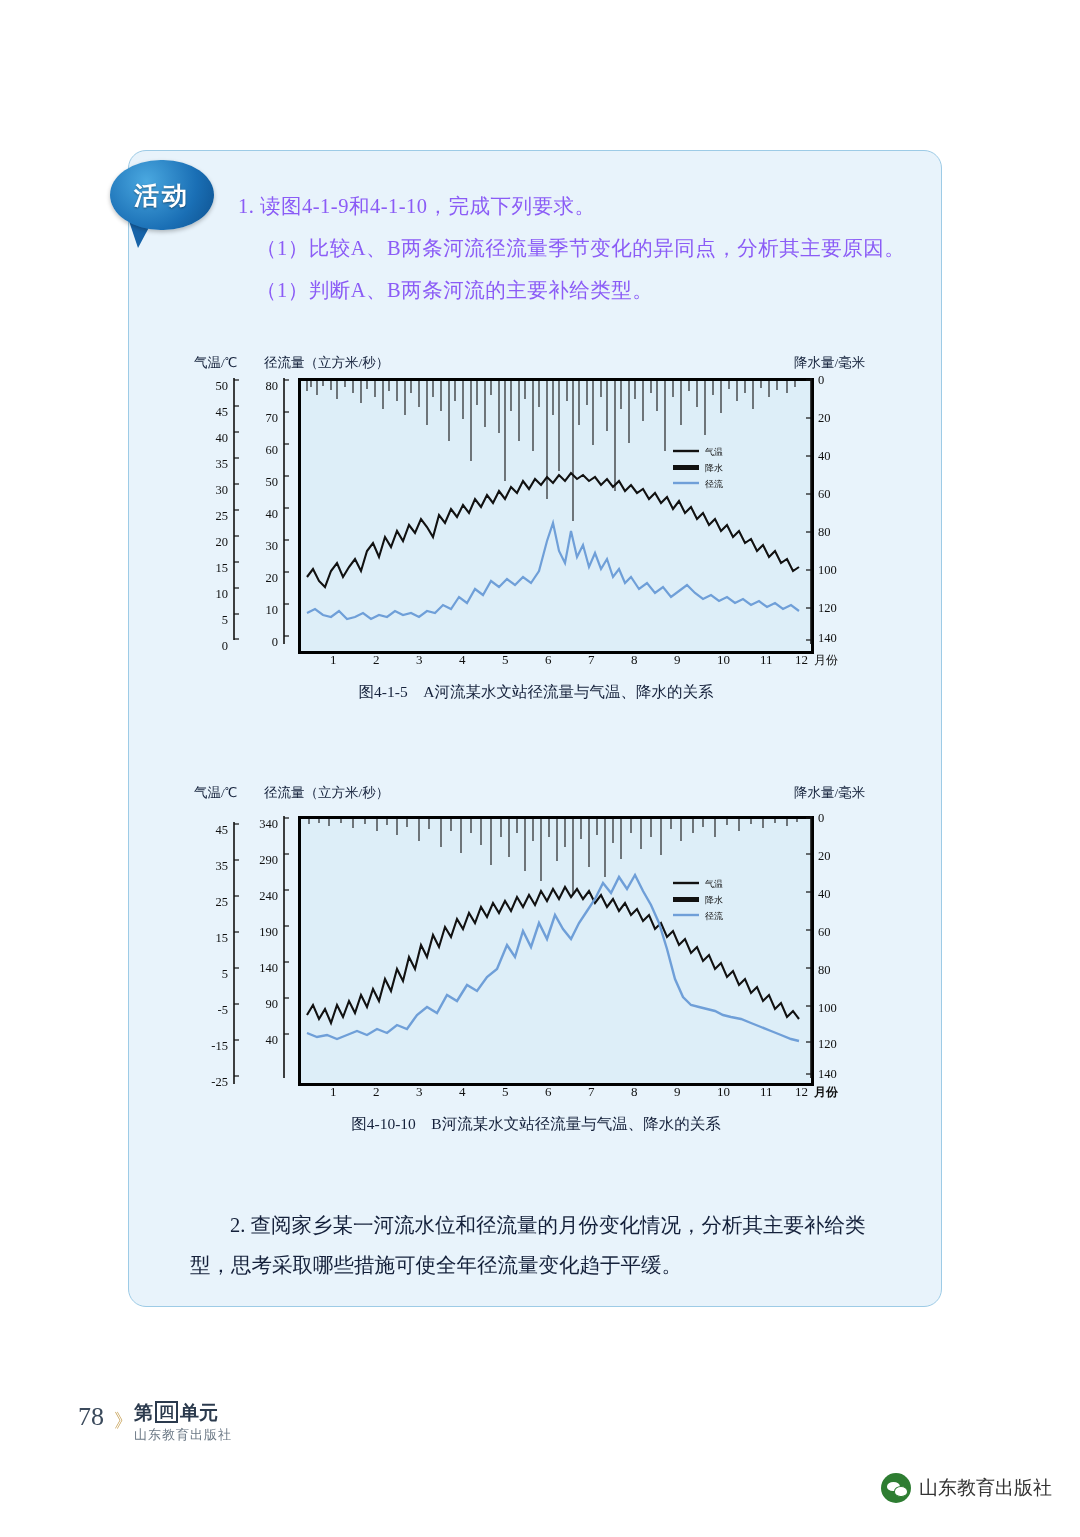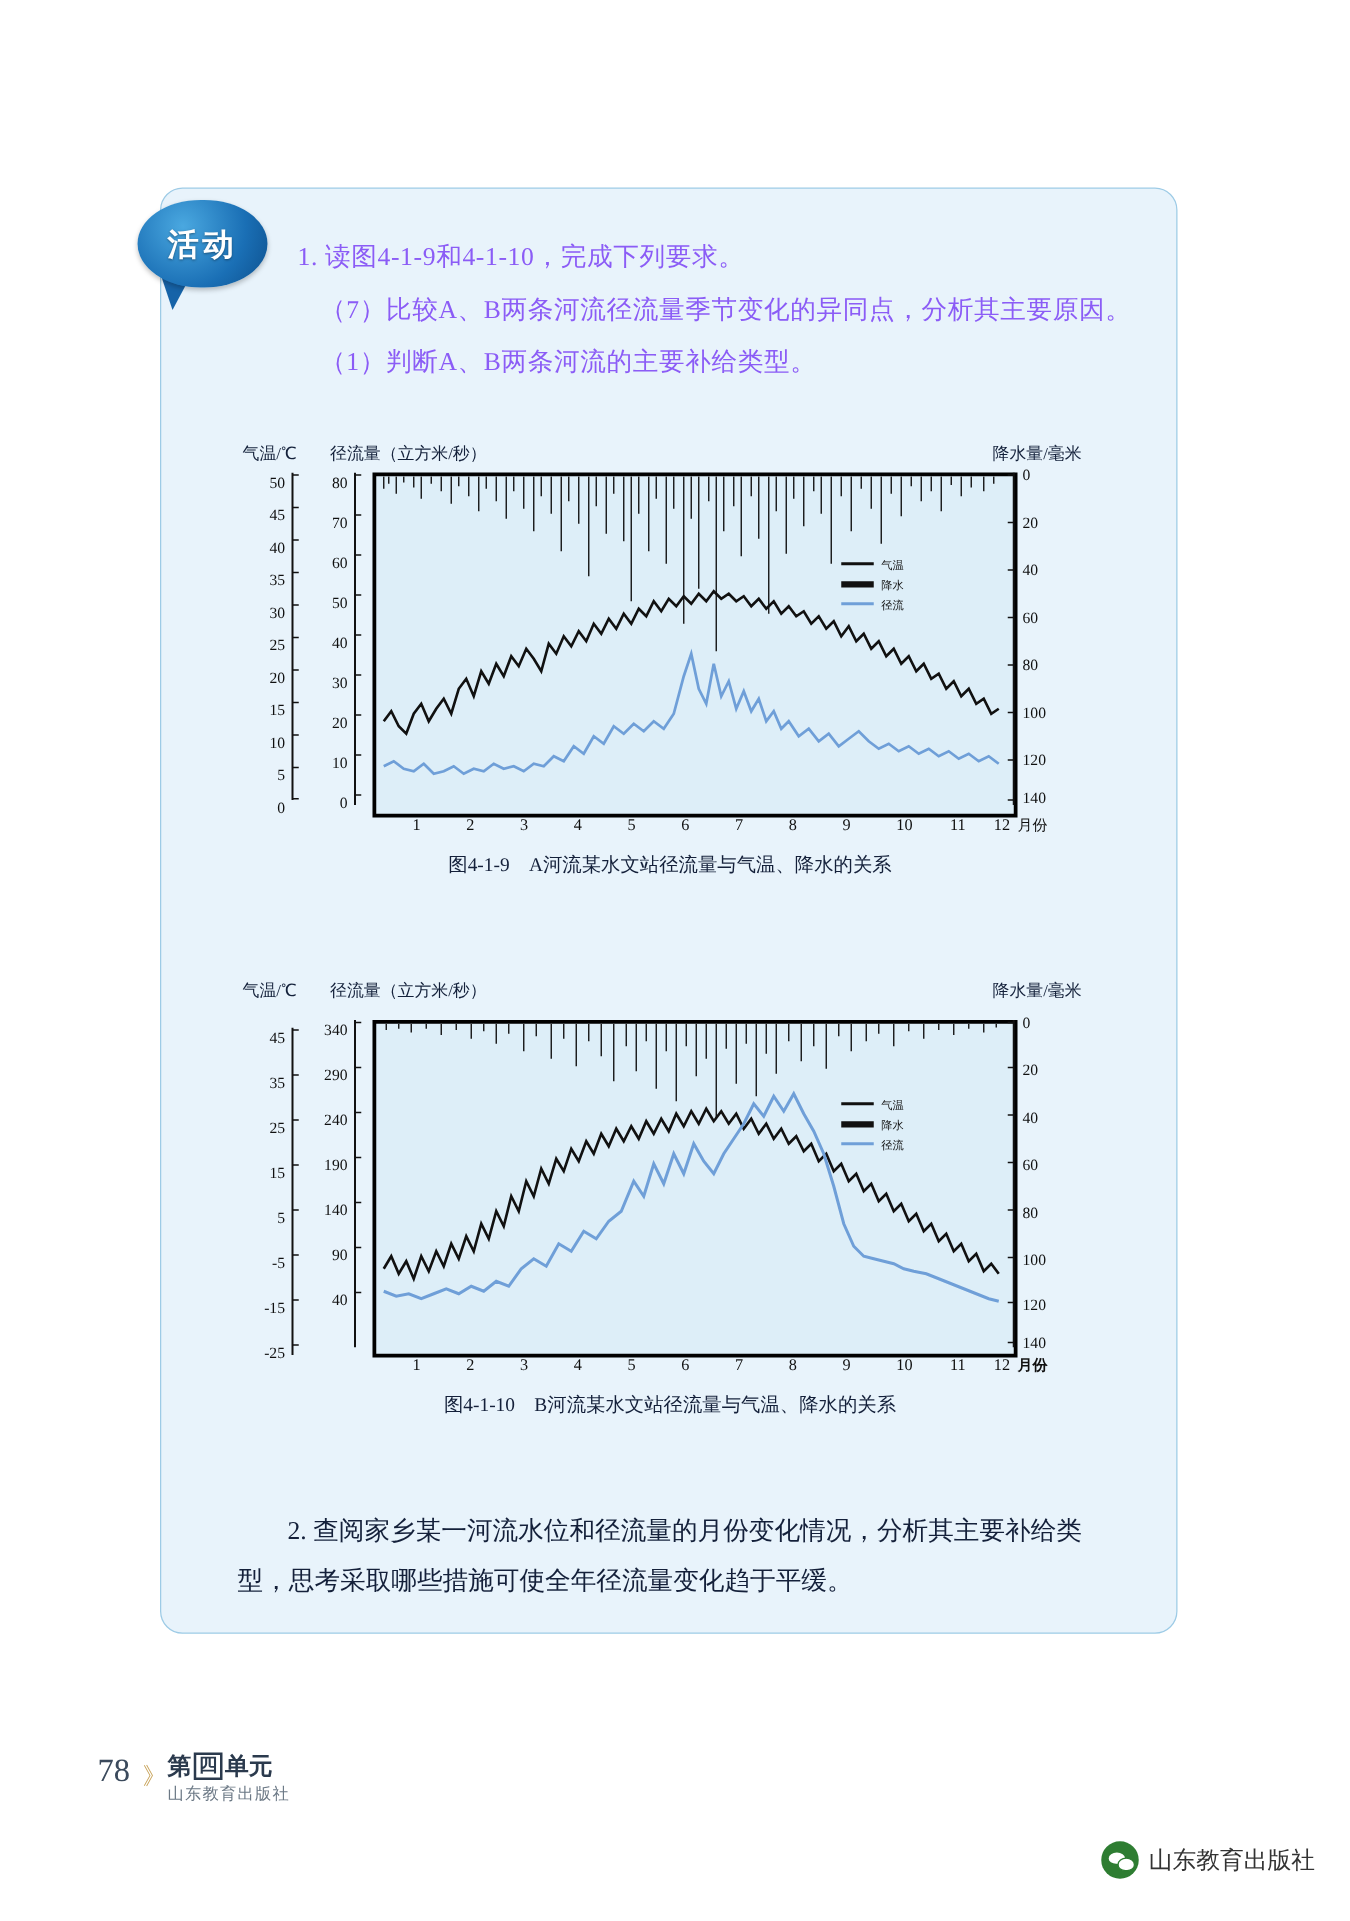--- a/index.html
+++ b/index.html
@@ -159,21 +159,21 @@
   <div class="activity-panel"></div>
 
   <div class="bubble">
     <div class="bubble-tail"></div>
     <div class="bubble-circle"></div>
     <div class="bubble-text">活动</div>
   </div>
 
   <div class="q-block">
     <div class="q-line">1. 读图4-1-9和4-1-10，完成下列要求。</div>
-    <div class="q-line indent">（7）比较A、B两条河流径流量季节变化的异同点，分析其主要原因。</div>
+    <div class="q-line indent">（1）比较A、B两条河流径流量季节变化的异同点，分析其主要原因。</div>
     <div class="q-line indent">（1）判断A、B两条河流的主要补给类型。</div>
   </div>
 
   <div class="figure fig1">
     <div class="axis-label" style="left:8px;top:4px;">气温/℃</div>
     <div class="axis-label" style="left:78px;top:4px;">径流量（立方米/秒）</div>
     <div class="axis-label" style="left:608px;top:4px;">降水量/毫米</div>
 
     <div class="tick-col" style="left:14px;top:30px;width:28px;">
       <div class="tickrow" style="top:0px;">50</div>
@@ -349,21 +349,21 @@
       <span style="left:247px;">6</span>
       <span style="left:290px;">7</span>
       <span style="left:333px;">8</span>
       <span style="left:376px;">9</span>
       <span style="left:419px;">10</span>
       <span style="left:462px;">11</span>
       <span style="left:497px;">12</span>
       <span style="left:516px;font-size:12px;">月份</span>
     </div>
 
-    <div class="caption" style="left:0;top:332px;">图4-1-9　A河流某水文站径流量与气温、降水的关系</div>
+    <div class="caption" style="left:0;top:332px;">图4-1-5　A河流某水文站径流量与气温、降水的关系</div>
   </div>
 
   <div class="figure fig2">
     <div class="axis-label" style="left:8px;top:4px;">气温/℃</div>
     <div class="axis-label" style="left:78px;top:4px;">径流量（立方米/秒）</div>
     <div class="axis-label" style="left:608px;top:4px;">降水量/毫米</div>
 
     <div class="tick-col" style="left:10px;top:44px;width:32px;">
       <div class="tickrow" style="top:0px;">45</div>
       <div class="tickrow" style="top:36px;">35</div>
@@ -508,21 +508,21 @@
       <span style="left:247px;">6</span>
       <span style="left:290px;">7</span>
       <span style="left:333px;">8</span>
       <span style="left:376px;">9</span>
       <span style="left:419px;">10</span>
       <span style="left:462px;">11</span>
       <span style="left:497px;">12</span>
       <span style="left:516px;font-size:12px;font-weight:bold;">月份</span>
     </div>
 
-    <div class="caption" style="left:0;top:334px;">图4-1-10　B河流某水文站径流量与气温、降水的关系</div>
+    <div class="caption" style="left:0;top:334px;">图4-10-10　B河流某水文站径流量与气温、降水的关系</div>
   </div>
 
   <div class="para2" style="text-indent:40px;">2. 查阅家乡某一河流水位和径流量的月份变化情况，分析其主要补给类型，思考采取哪些措施可使全年径流量变化趋于平缓。</div>
 
   <div class="footer">
     <div class="pagenum">78</div>
     <div class="chev">》</div>
     <div class="unit-line1">
       <span>第</span><span class="unit-box">四</span><span>单元</span>
     </div>

